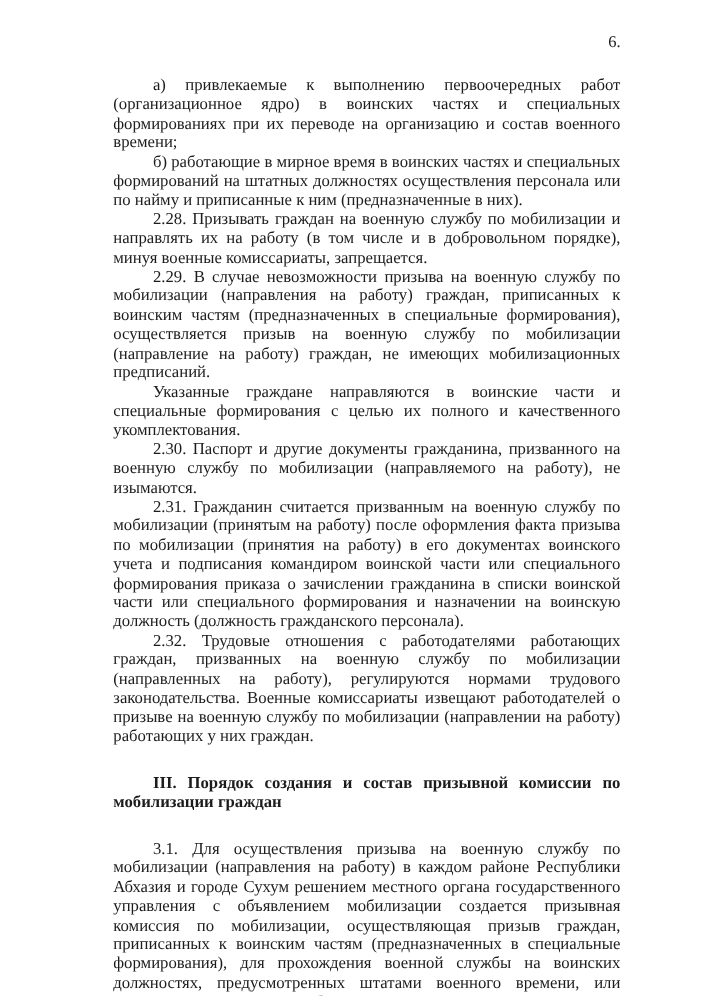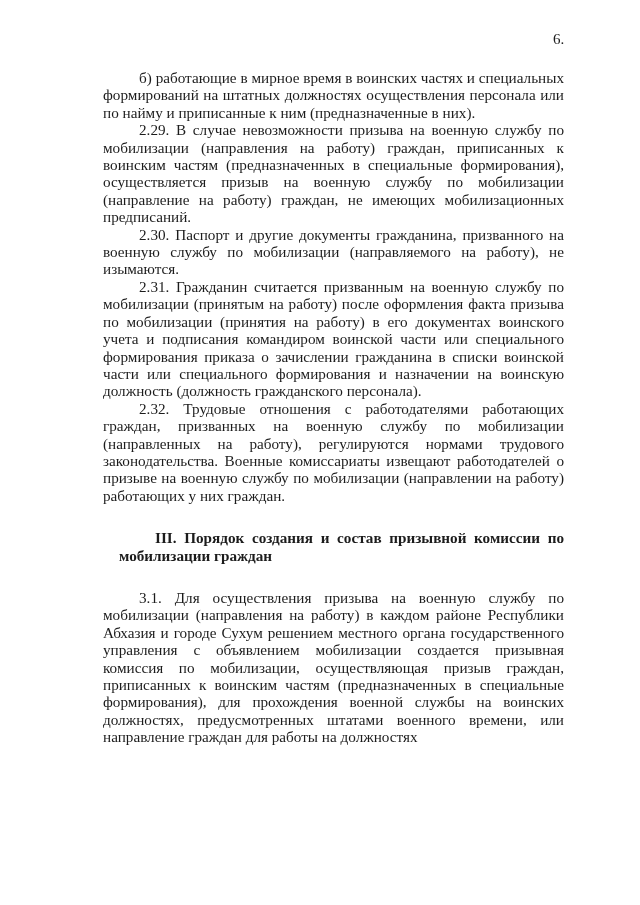--- a/index.html
+++ b/index.html
@@ -29,37 +29,40 @@
       font-size: 15.2px;
       line-height: 17.4px;
     }
     .content p {
       margin: 0;
       text-align: justify;
       text-indent: 36px;
       hyphens: manual;
     }
     .content h2 {
-      margin: 25px 0 0 16px;
+      margin: 25px 0 0 0;
       font-size: 15.2px;
       line-height: 17.4px;
       font-weight: bold;
       text-align: justify;
       text-indent: 36px;
     }
     .content p.after-heading {
       margin-top: 25px;
     }
   </style>
 </head>
 <body>
 
 <div class="page-number">6.</div>
 
 <div class="content">
+  <p>а) привлекаемые к выполнению первоочередных работ (организа­ционное ядро) в воинских частях и специальных формированиях при их переводе на организацию и состав военного времени;</p>
   <p>б) работающие в мирное время в воинских частях и специальных формирований на штатных должностях осуществления персонала или по найму и приписанные к ним (предназначенные в них).</p>
+  <p>2.28. Призывать граждан на военную службу по мобилизации и направлять их на работу (в том числе и в добровольном порядке), минуя военные комиссариаты, запрещается.</p>
   <p>2.29. В случае невозможности призыва на военную службу по мобилизации (направления на работу) граждан, приписанных к воинским частям (предназначенных в специальные формирования), осуществляется призыв на военную службу по мобилизации (направление на работу) граждан, не имеющих мобилизационных предписаний.</p>
+  <p>Указанные граждане направляются в воинские части и специальные формирования с целью их полного и качественного укомплектования.</p>
   <p>2.30. Паспорт и другие документы гражданина, призванного на воен­ную службу по мобилизации (направляемого на работу), не изымаются.</p>
   <p>2.31. Гражданин считается призванным на военную службу по мобилизации (принятым на работу) после оформления факта призыва по мобилизации (принятия на работу) в его документах воинского учета и подписания командиром воинской части или специального формирования приказа о зачислении гражданина в списки воинской части или специаль­ного формирования и назначении на воинскую должность (должность гражданского персонала).</p>
   <p>2.32. Трудовые отношения с работодателями работающих граждан, призванных на военную службу по мобилизации (направленных на работу), регулируются нормами трудового законодательства. Военные комиссариаты извещают работодателей о призыве на военную службу по мобилизации (направлении на работу) работающих у них граждан.</p>
   <h2>III. Порядок создания и состав призывной комиссии по мобилизации граждан</h2>
   <p class="after-heading">3.1. Для осуществления призыва на военную службу по мобилизации (направления на работу) в каждом районе Республики Абхазия и городе Сухум решением местного органа государственного управления с объявлением мобилизации создается призывная комиссия по мобилизации, осуществляющая призыв граждан, приписанных к воинским частям (предназначенных в специальные формирования), для прохождения военной службы на воинских должностях, предусмотренных штатами военного времени, или направление граждан для работы на должностях</p>
 </div>
 
 </body></html>

